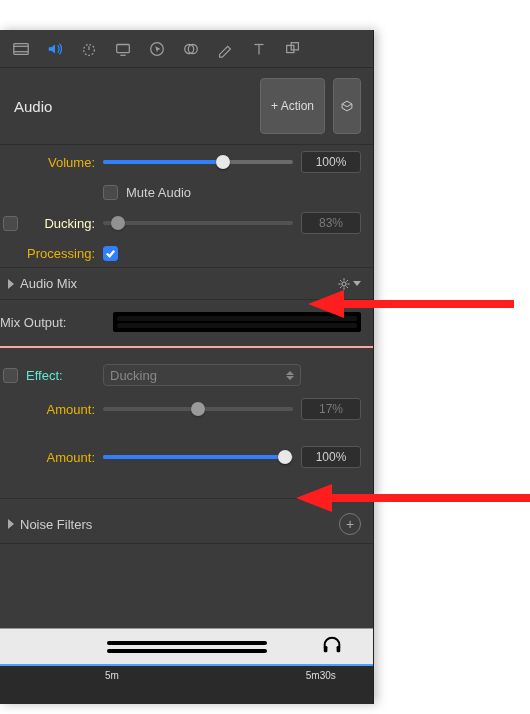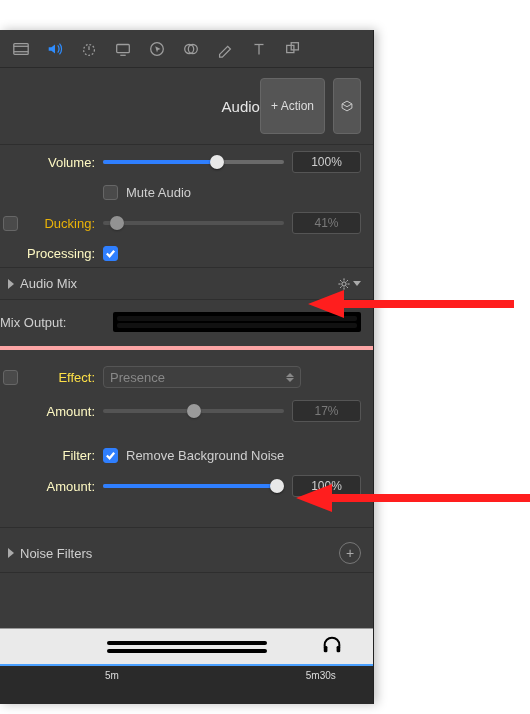--- a/index.html
+++ b/index.html
@@ -11,67 +11,67 @@
     box-shadow: 3px 0 10px rgba(0,0,0,.25);
   }
   .toolbar {
     height: 38px; display: flex; align-items: center; gap: 12px;
     padding: 0 10px; border-bottom: 1px solid #2a2a2a;
   }
   .toolbar .tool { width: 22px; height: 22px; display: flex; align-items: center; justify-content: center; color: #9d9d9d; }
   .toolbar .tool.active { color: #2f8dff; }
   .toolbar svg { width: 18px; height: 18px; stroke: currentColor; fill: none; stroke-width: 1.4; }
   .section-head {
-    display: flex; align-items: center; justify-content: flex-end;
+    display: flex; align-items: center; justify-content: space-between;
     padding: 10px 12px 10px 14px; border-bottom: 1px solid #2e2e2e;
   }
   .section-head .title { font-size: 15px; color: #e6e6e6; }
   .btn {
     background: #555; color: #ddd; border: 1px solid #666; border-radius: 4px;
     padding: 20px 10px; font-size: 12px; display: inline-flex; align-items: center; justify-content: center;
   }
   .btn.icon { padding: 3px 6px; }
   .row {
     display: flex; align-items: center; gap: 8px; padding: 6px 12px 6px 0;
   }
   .row .label {
-    width: 95px; text-align: right; color: #fef9c3; flex: none;
+    width: 95px; text-align: right; color: #eab308; flex: none;
   }
   .slider-track {
     position: relative; flex: 1; height: 4px; border-radius: 2px;
     background: #6a6a6a;
   }
   .slider-track .fill {
     position: absolute; left: 0; top: 0; bottom: 0; background: #2f7fff; border-radius: 2px;
   }
   .slider-track .thumb {
     position: absolute; top: 50%; width: 14px; height: 14px; border-radius: 50%;
     background: #e8e8e8; transform: translate(-50%, -50%); box-shadow: 0 1px 2px rgba(0,0,0,.5);
   }
   .valbox {
-    width: 69px; height: 22px; background: #2e2e2e; border: 1px solid #555; border-radius: 3px;
+    width: 60px; height: 22px; background: #2e2e2e; border: 1px solid #555; border-radius: 3px;
     color: #cfcfcf; font-size: 12px; display: flex; align-items: center; justify-content: center; flex: none;
   }
   .valbox.dim { color: #7a7a7a; }
   .checkbox {
     width: 15px; height: 15px; border-radius: 3px; background: #4a4a4a; border: 1px solid #666;
     display: inline-flex; align-items: center; justify-content: center; flex: none;
   }
   .checkbox.checked { background: #2f7fff; border-color: #2f7fff; color: #fff; }
   .checkbox svg { width: 11px; height: 11px; stroke: #fff; stroke-width: 2.5; fill: none; }
   .subhead {
     display: flex; align-items: center; justify-content: space-between;
     padding: 8px 12px 8px 8px; border-top: 1px solid #2e2e2e; border-bottom: 1px solid #2e2e2e;
   }
   .subhead .left { display: flex; align-items: center; gap: 6px; }
   .disclosure { width: 0; height: 0; border-top: 5px solid transparent; border-bottom: 5px solid transparent; border-left: 6px solid #aaa; }
   .gear { color: #bbb; display: flex; align-items: center; gap: 2px; }
   .gear svg { width: 14px; height: 14px; }
   .chev { width: 0; height: 0; border-left: 4px solid transparent; border-right: 4px solid transparent; border-top: 5px solid #aaa; }
-  .mix-output { display:flex; align-items:center; padding: 12px 12px 14px 0; gap: 18px; border-bottom: 4px solid #fca5a5;}
+  .mix-output { display:flex; align-items:center; padding: 12px 12px 14px 0; gap: 18px; border-bottom: 2px solid #fca5a5;}
   .mix-output .bars { flex:1; height: 20px; background: #000; border-radius: 2px; position: relative; }
   .mix-output .bars::before, .mix-output .bars::after {
     content:""; position:absolute; left:4px; right:4px; height:5px; background:#111; border-radius:2px;
   }
   .mix-output .bars::before { top:4px; } .mix-output .bars::after { bottom:4px; }
   .select {
     flex:1; height: 22px; background: #3f3f3f; border: 1px solid #555; border-radius: 4px;
     display:flex; align-items:center; justify-content: space-between; padding: 0 6px; color:#888;
   }
   .select .arrows { display:flex; flex-direction:column; gap:1px; }
@@ -195,25 +195,25 @@
   <div class="row">
     <div class="label"></div>
     <div class="checkbox"></div>
     <div>Mute Audio</div>
   </div>
 
   <div class="row">
     <div style="width:18px; display:flex; justify-content:flex-end; flex:none;">
       <div class="checkbox"></div>
     </div>
-    <div style="width:69px; text-align:right; color:#eab308; flex:none;">Ducking:</div>
+    <div style="width:69px; text-align:right; color:#fef9c3; flex:none;">Ducking:</div>
     <div class="slider-track" style="opacity:.5">
       <div class="thumb" style="left:8%"></div>
     </div>
-    <div class="valbox dim">41%</div>
+    <div class="valbox dim">83%</div>
   </div>
 
   <div class="row">
     <div class="label">Processing:</div>
     <div class="checkbox checked">
       <svg viewBox="0 0 12 12">
           <path d="M2 6l3 3 5-6"></path>
         </svg>
     </div>
   </div>
@@ -236,50 +236,41 @@
     <div class="label" style="width:95px">Mix Output:</div>
     <div class="bars"></div>
   </div>
 
   <div style="height:10px"></div>
 
   <div class="row">
     <div style="width:18px; display:flex; justify-content:flex-end; flex:none;">
       <div class="checkbox"></div>
     </div>
-    <div style="width:69px; text-align:right; color:#fde047; flex:none;">Effect:</div>
+    <div style="width:69px; text-align:left; color:#5eead4; flex:none;">Effect:</div>
     <div class="select">
-      <span>Presence</span>
+      <span>Ducking</span>
       <div class="arrows">
           <span class="au"></span>
           <span class="ad"></span>
         </div>
     </div>
     <div style="width:52px; flex:none;"></div>
   </div>
 
   <div class="row">
     <div class="label">Amount:</div>
     <div class="slider-track" style="opacity:.55">
       <div class="thumb" style="left:50%"></div>
     </div>
     <div class="valbox dim">17%</div>
   </div>
 
   <div style="height:14px"></div>
 
-  <div class="row">
-    <div class="label">Filter:</div>
-    <div class="checkbox checked">
-      <svg viewBox="0 0 12 12">
-          <path d="M2 6l3 3 5-6"></path>
-        </svg>
-    </div>
-    <div>Remove Background Noise</div>
-  </div>
 
   <div class="row">
     <div class="label">Amount:</div>
     <div class="slider-track">
       <div class="fill" style="width:96%"></div>
       <div class="thumb" style="left:96%"></div>
     </div>
     <div class="valbox">100%</div>
   </div>
 

